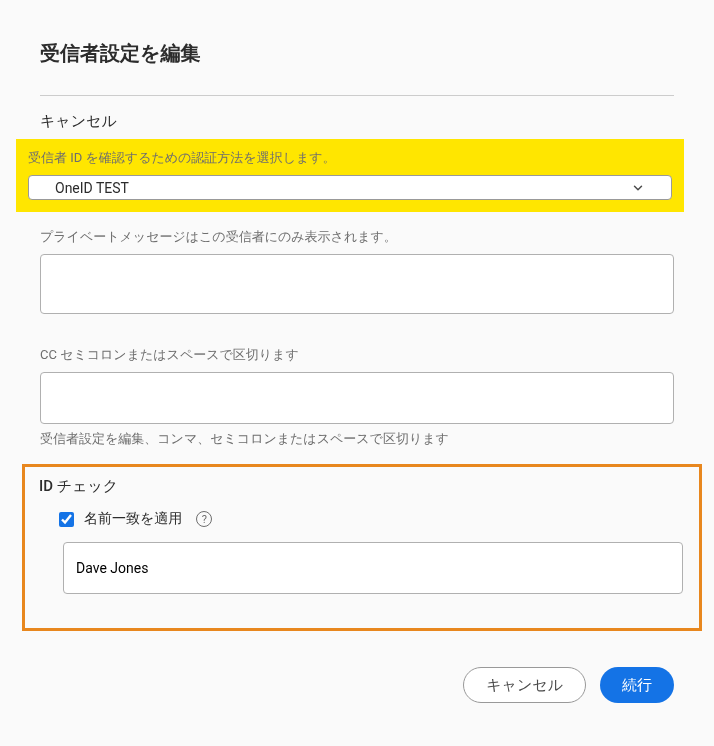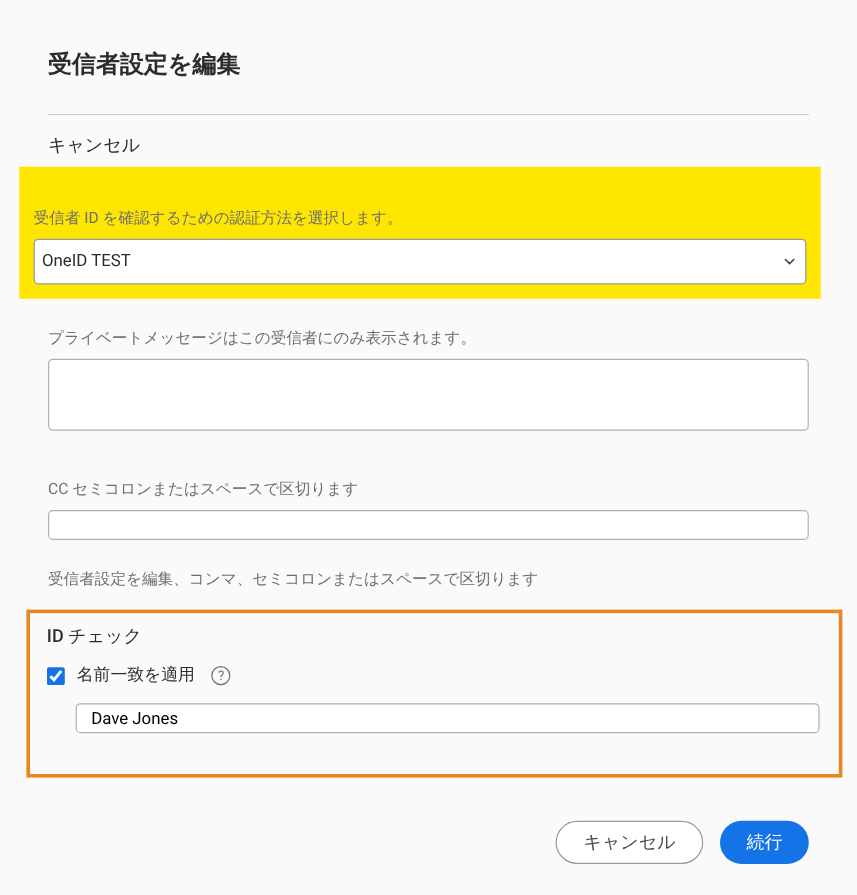--- a/index.html
+++ b/index.html
@@ -25,38 +25,37 @@
     .section-label {
       font-size: 15px;
       font-weight: 500;
       color: #2c2c2c;
       margin-bottom: 8px;
     }
     .hint {
       font-size: 13px;
       color: #6e6e6e;
       margin-bottom: 8px;
-      margin-top: 24px;
     }
     .highlight-yellow {
       background: #ffe600;
       padding: 10px 12px 12px 12px;
       margin-left: -24px;
       margin-right: -10px;
       margin-bottom: 12px;
     }
     .select-wrapper {
       position: relative;
       background: #fff;
       border: 1px solid #999;
       border-radius: 4px;
-      height: 38px;
+      height: 25px;
       display: flex;
       align-items: center;
-      padding: 0 6px;
+      padding: 0 26px;
       cursor: pointer;
     }
     .select-value {
       font-size: 14px;
       color: #2c2c2c;
       flex: 1;
     }
     .chevron {
       flex-shrink: 0;
     }
@@ -67,21 +66,21 @@
       border-radius: 4px;
       background: #fff;
       resize: none;
       padding: 8px 10px;
       font-family: inherit;
       font-size: 14px;
       margin-bottom: 12px;
     }
     .text-input {
       width: 100%;
-      height: 25px;
+      height: 52px;
       border: 1px solid #b0b0b0;
       border-radius: 4px;
       background: #fff;
       padding: 0 12px;
       font-family: inherit;
       font-size: 14px;
     }
     .text-input.name {
       margin-left: 24px;
       width: calc(100% - 24px);
@@ -102,20 +101,21 @@
       margin-bottom: 36px;
     }
     .id-check-box .section-label {
       margin-bottom: 14px;
     }
     .checkbox-row {
       display: flex;
       align-items: center;
       gap: 10px;
       margin-bottom: 14px;
+      margin-left: 20px;
     }
     .checkbox-row.indent {
       margin-left: 24px;
       margin-bottom: 0;
     }
     .checkbox-label {
       font-size: 14px;
       color: #2c2c2c;
     }
     input[type="checkbox"] {

